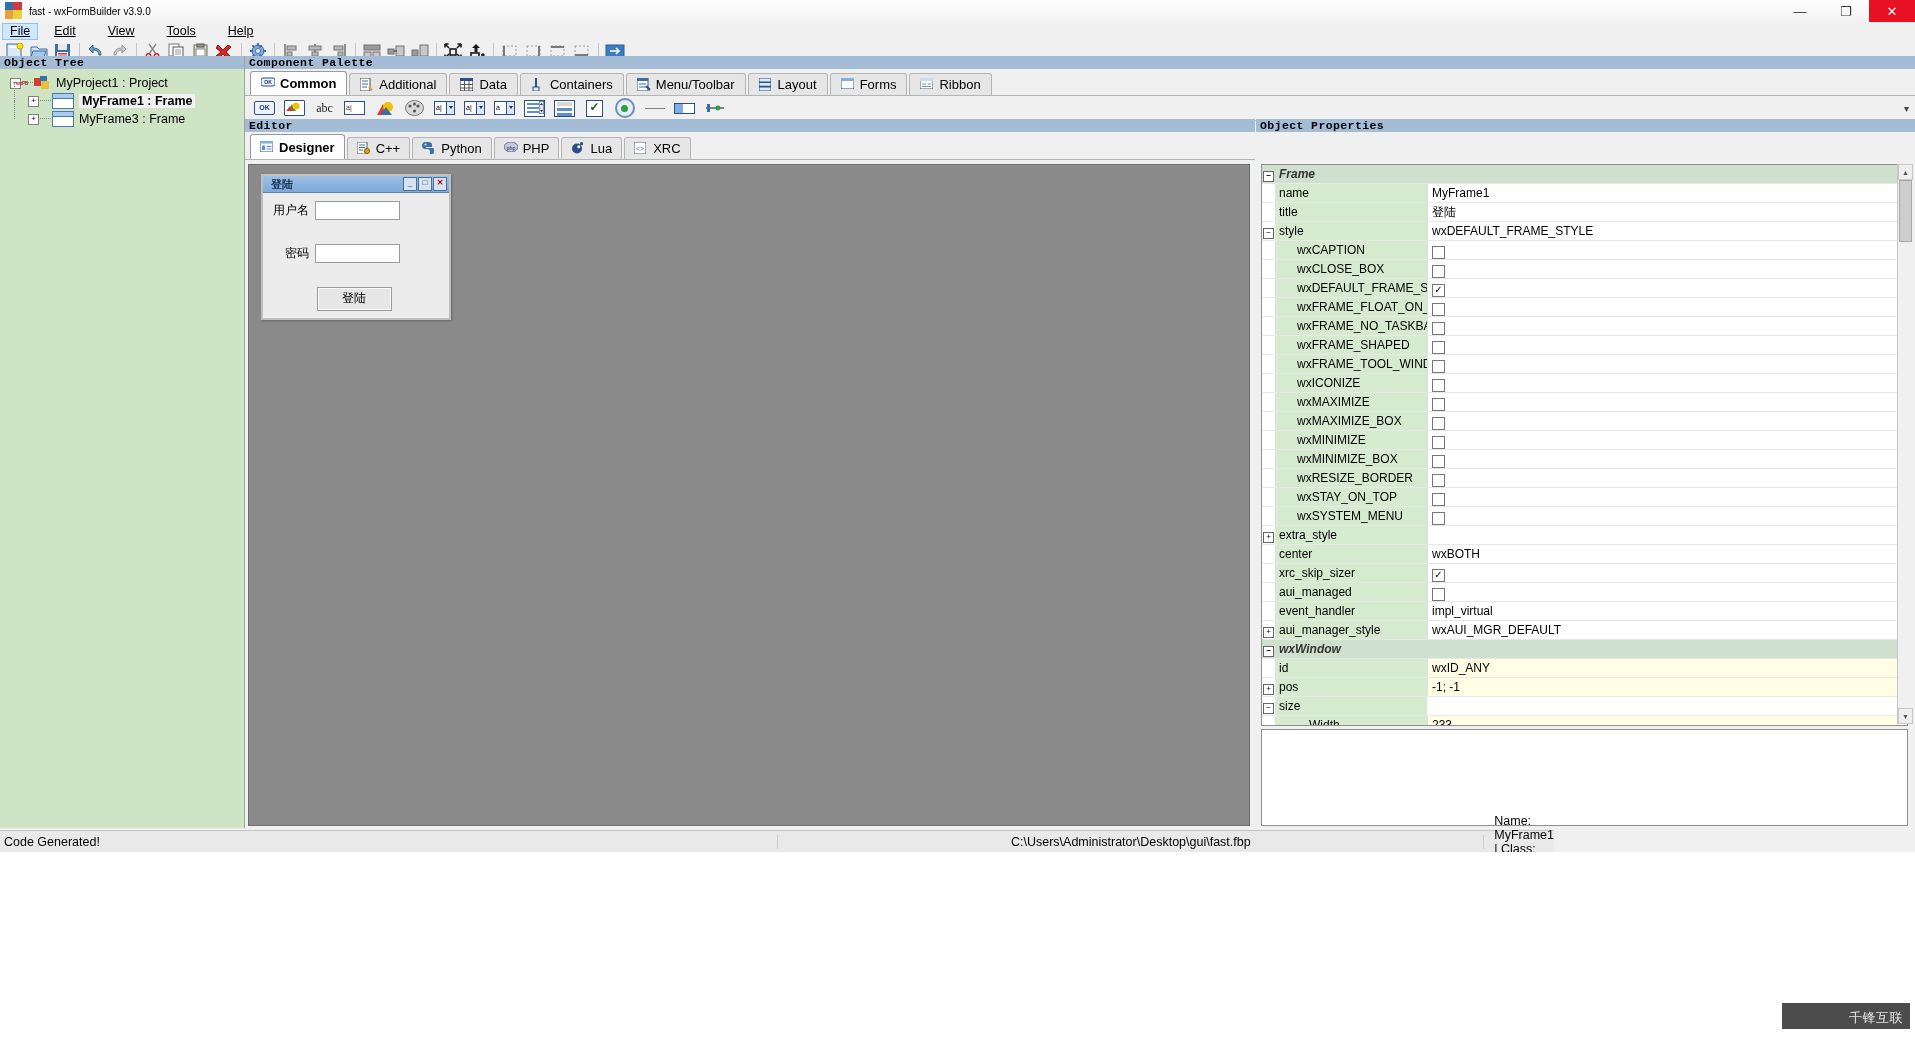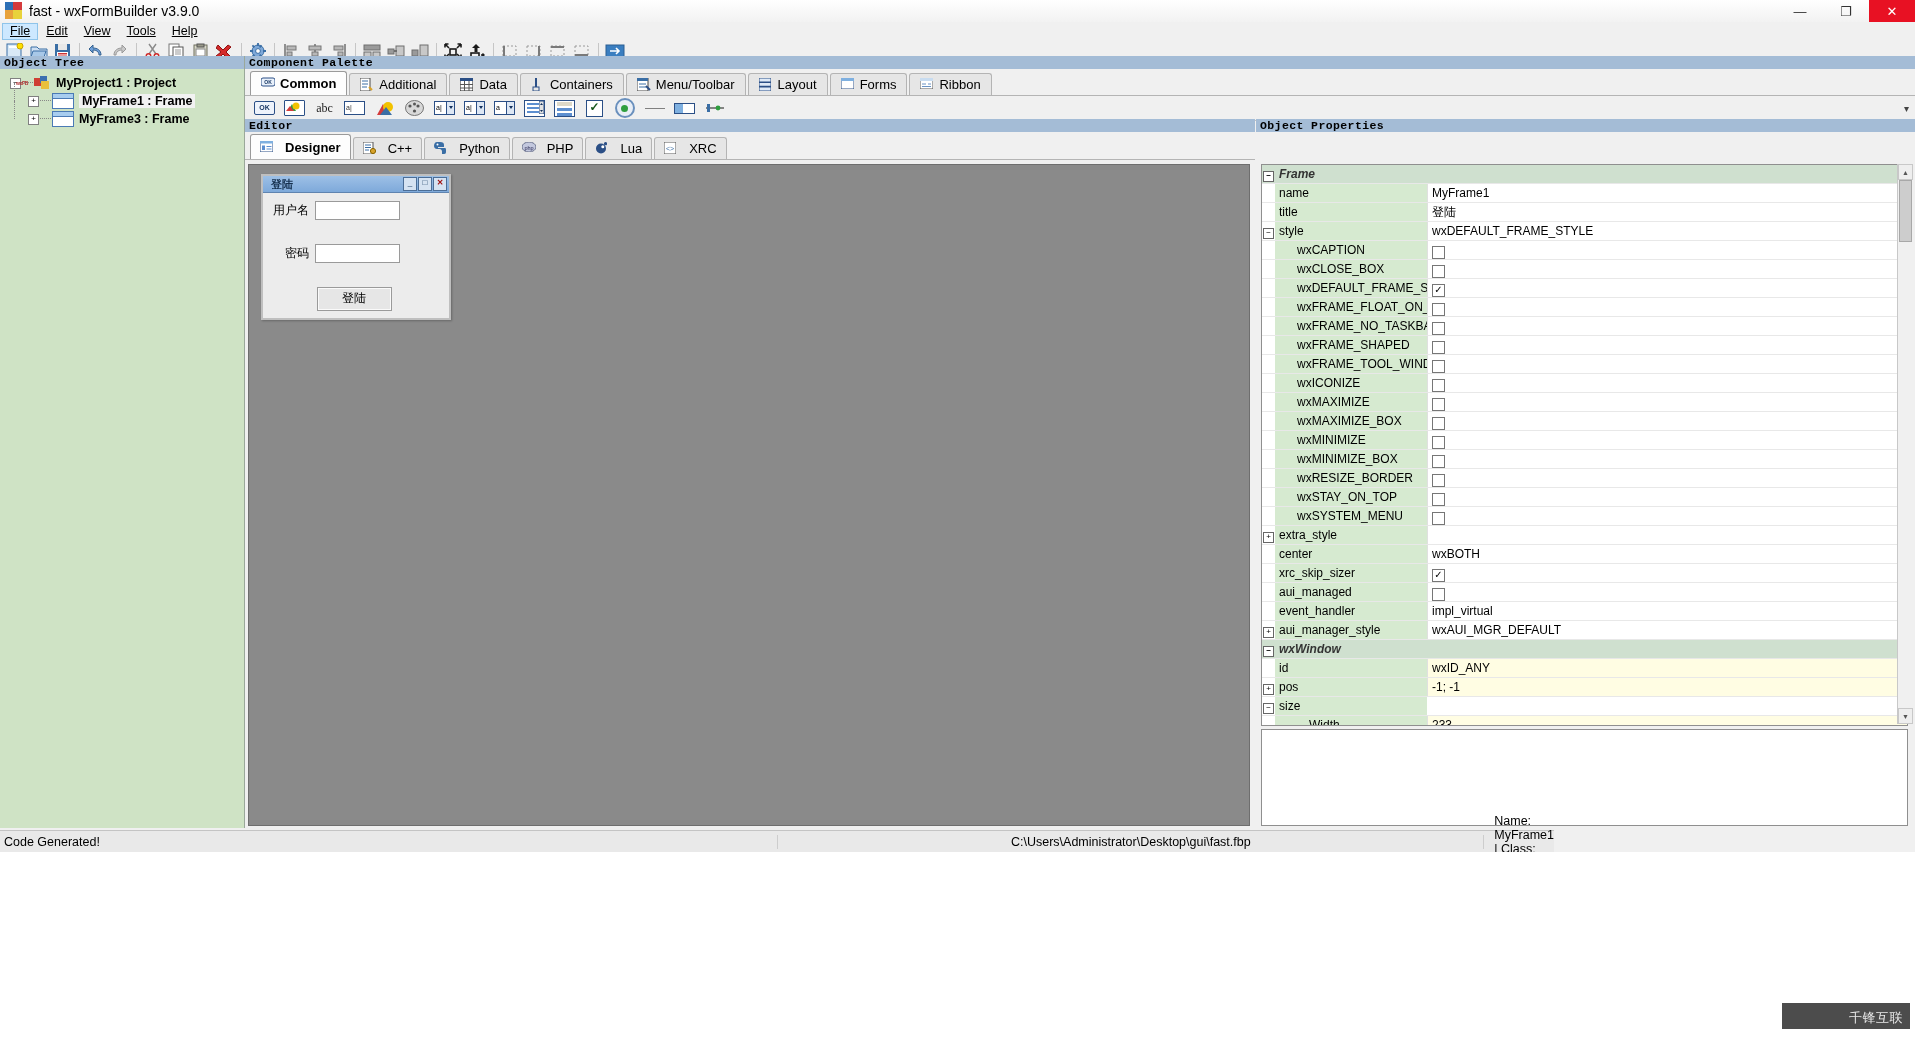--- a/index.html
+++ b/index.html
@@ -17,33 +17,33 @@
     background:linear-gradient(#ffffff,#f2f2f2);
     border-bottom:1px solid #e2e2e2;
     display:flex;align-items:center;
   }
   .tb-icon{width:18px;height:18px;margin-left:5px;margin-right:6px;position:relative;flex:0 0 auto;}
   .tb-icon .sq{position:absolute;width:9px;height:9px;}
   .tb-icon .s1{left:0;top:0;background:#2c6fb5;}
   .tb-icon .s2{left:8px;top:0;background:#d4393b;}
   .tb-icon .s3{left:0;top:8px;background:#e8a23b;}
   .tb-icon .s4{left:8px;top:8px;background:#e8d23b;}
-  .tb-title{font-size:14px;color:#000;font-family:"Liberation Sans",sans-serif;}
+  .tb-title{font-size:10px;color:#000;font-family:"Liberation Sans",sans-serif;}
   .wincontrols{position:absolute;right:0;top:0;height:22px;display:flex;}
   .wc{width:46px;height:22px;display:flex;align-items:center;justify-content:center;font-size:13px;color:#333;}
   .wc.close{background:#e81123;color:#fff;}
 
   
   .menubar{
     position:absolute;left:0;top:22px;width:1915px;height:18px;
     background:#f0f0f0;display:flex;align-items:center;padding-left:2px;
     border-bottom:1px solid #dcdcdc;
   }
   .menuitem{
-    padding:1px 8px;font-size:12.5px;line-height:15px;color:#000;
+    padding:1px 16px;font-size:12.5px;line-height:15px;color:#000;
     font-family:"Liberation Sans",sans-serif;
   }
   .menuitem u{text-decoration:underline;}
   .menuitem.active{background:#cde8ff;border:1px solid #8fc4ea;padding:0 7px;}
 
   
   .toolbar{
     position:absolute;left:0;top:40px;width:1915px;height:22px;
     background:#f0f0f0;display:flex;align-items:center;padding-left:3px;
     border-bottom:1px solid #c8c8c8;
@@ -72,21 +72,21 @@
     font-family:"Liberation Sans",sans-serif;flex:0 0 auto;
   }
   .dots{width:11px;height:1px;border-top:1px dotted #888;margin:0 1px;flex:0 0 auto;}
   .vline{position:absolute;border-left:1px dotted #888;}
   .ticon{width:17px;height:15px;margin-right:5px;flex:0 0 auto;position:relative;}
   .ticon.proj .p1{position:absolute;left:0;top:2px;width:8px;height:8px;background:#cf3f34;}
   .ticon.proj .p2{position:absolute;left:6px;top:0;width:7px;height:7px;background:#3c6fb0;}
   .ticon.proj .p3{position:absolute;left:7px;top:5px;width:8px;height:8px;background:#e8c03c;}
   .ticon.frm{border:1px solid #4a7ab5;background:#fff;width:20px;height:14px;}
   .ticon.frm .bar{height:4px;background:#a8cdef;border-bottom:1px solid #4a7ab5;}
-  .tlabel{font-size:12.5px;font-family:"Liberation Sans",sans-serif;white-space:nowrap;font-weight:bold;}
+  .tlabel{font-size:12.5px;font-family:"Liberation Sans",sans-serif;white-space:nowrap;}
   .tlabel.sel{background:#f2f2f2;font-weight:bold;padding:0 3px;}
   .wxfb{position:absolute;left:16px;top:24px;font-size:5px;font-weight:bold;color:#b03030;letter-spacing:-0.3px;}
 
   
   .palette{
     position:absolute;left:245px;top:56px;width:1670px;height:63px;
     background:#f0f0f0;
   }
   .palette .caption{width:1666px;}
   .ptabs{display:flex;align-items:flex-end;height:24px;padding-left:5px;margin-top:2px;
@@ -126,21 +126,21 @@
   .g-gauge i{display:block;height:100%;width:40%;background:#7fb0e0;}
 
   
   .editor{
     position:absolute;left:245px;top:119px;width:1010px;height:709px;background:#f0f0f0;
   }
   .editor .caption{width:1006px;}
   .etabs{display:flex;align-items:flex-end;height:25px;padding-left:5px;margin-top:2px;
     border-bottom:1px solid #b4b4b4;}
   .etab{
-    display:flex;align-items:center;gap:11px;height:21px;padding:0 9px;
+    display:flex;align-items:center;gap:5px;height:21px;padding:0 9px;
     border:1px solid #b4b4b4;border-bottom:none;background:#e6e6e6;
     font-size:13px;border-radius:3px 3px 0 0;margin-right:2px;
   }
   .etab.sel{background:#fdfdfd;height:24px;font-weight:bold;border-color:#9a9a9a;}
   .canvas{
     position:absolute;left:3px;top:45px;width:1000px;height:660px;
     background:#8a8a8a;border:1px solid #6e6e6e;overflow:hidden;
   }
   
   .dframe{position:absolute;left:12px;top:9px;width:186px;height:142px;

